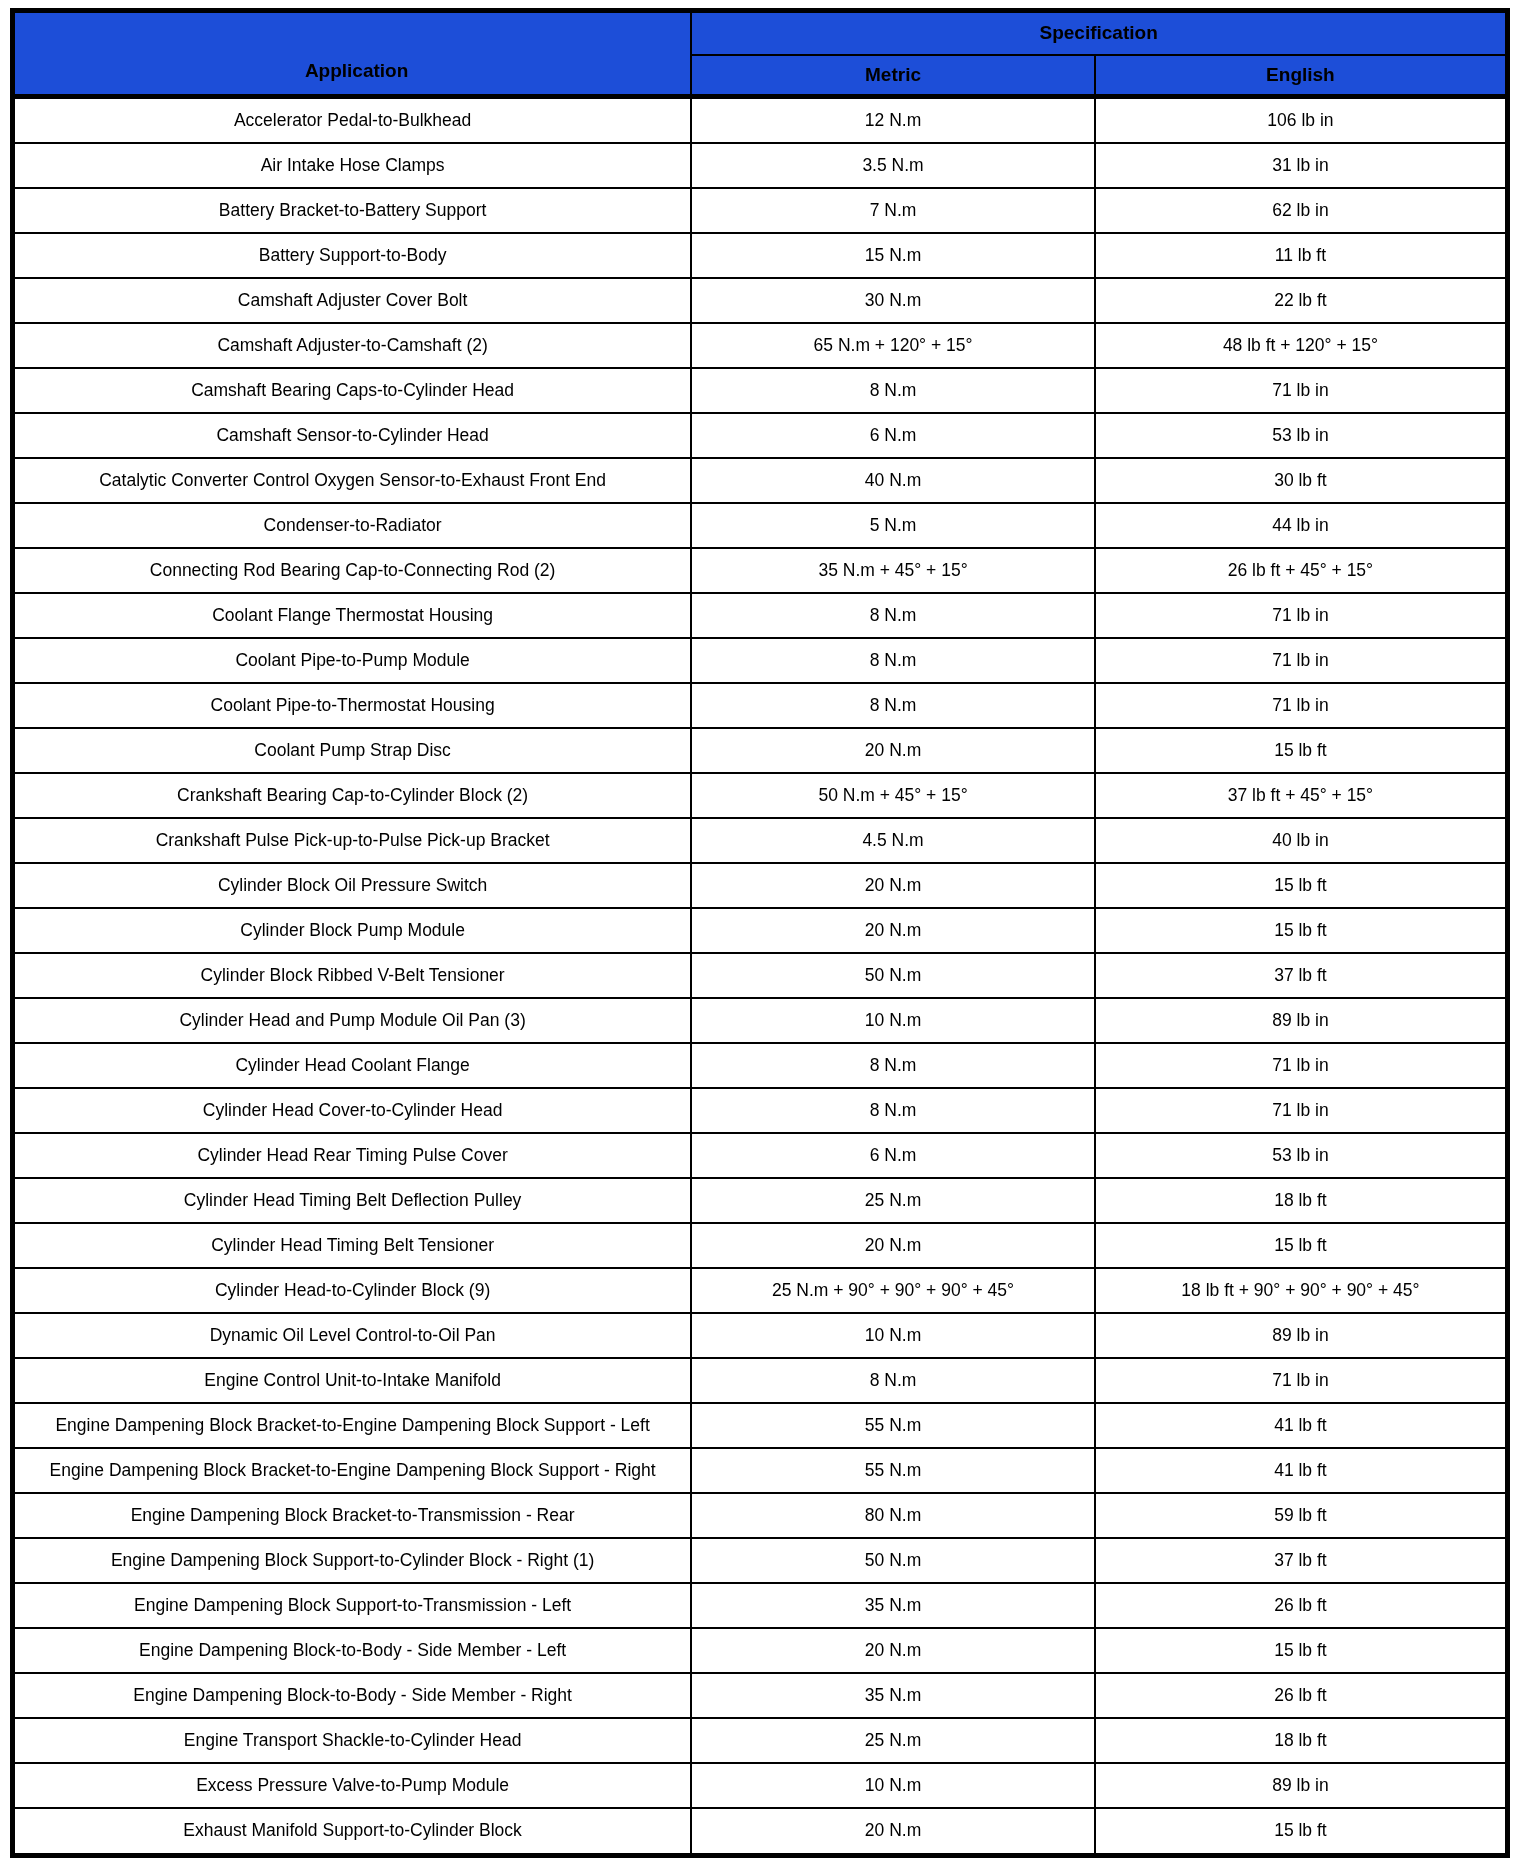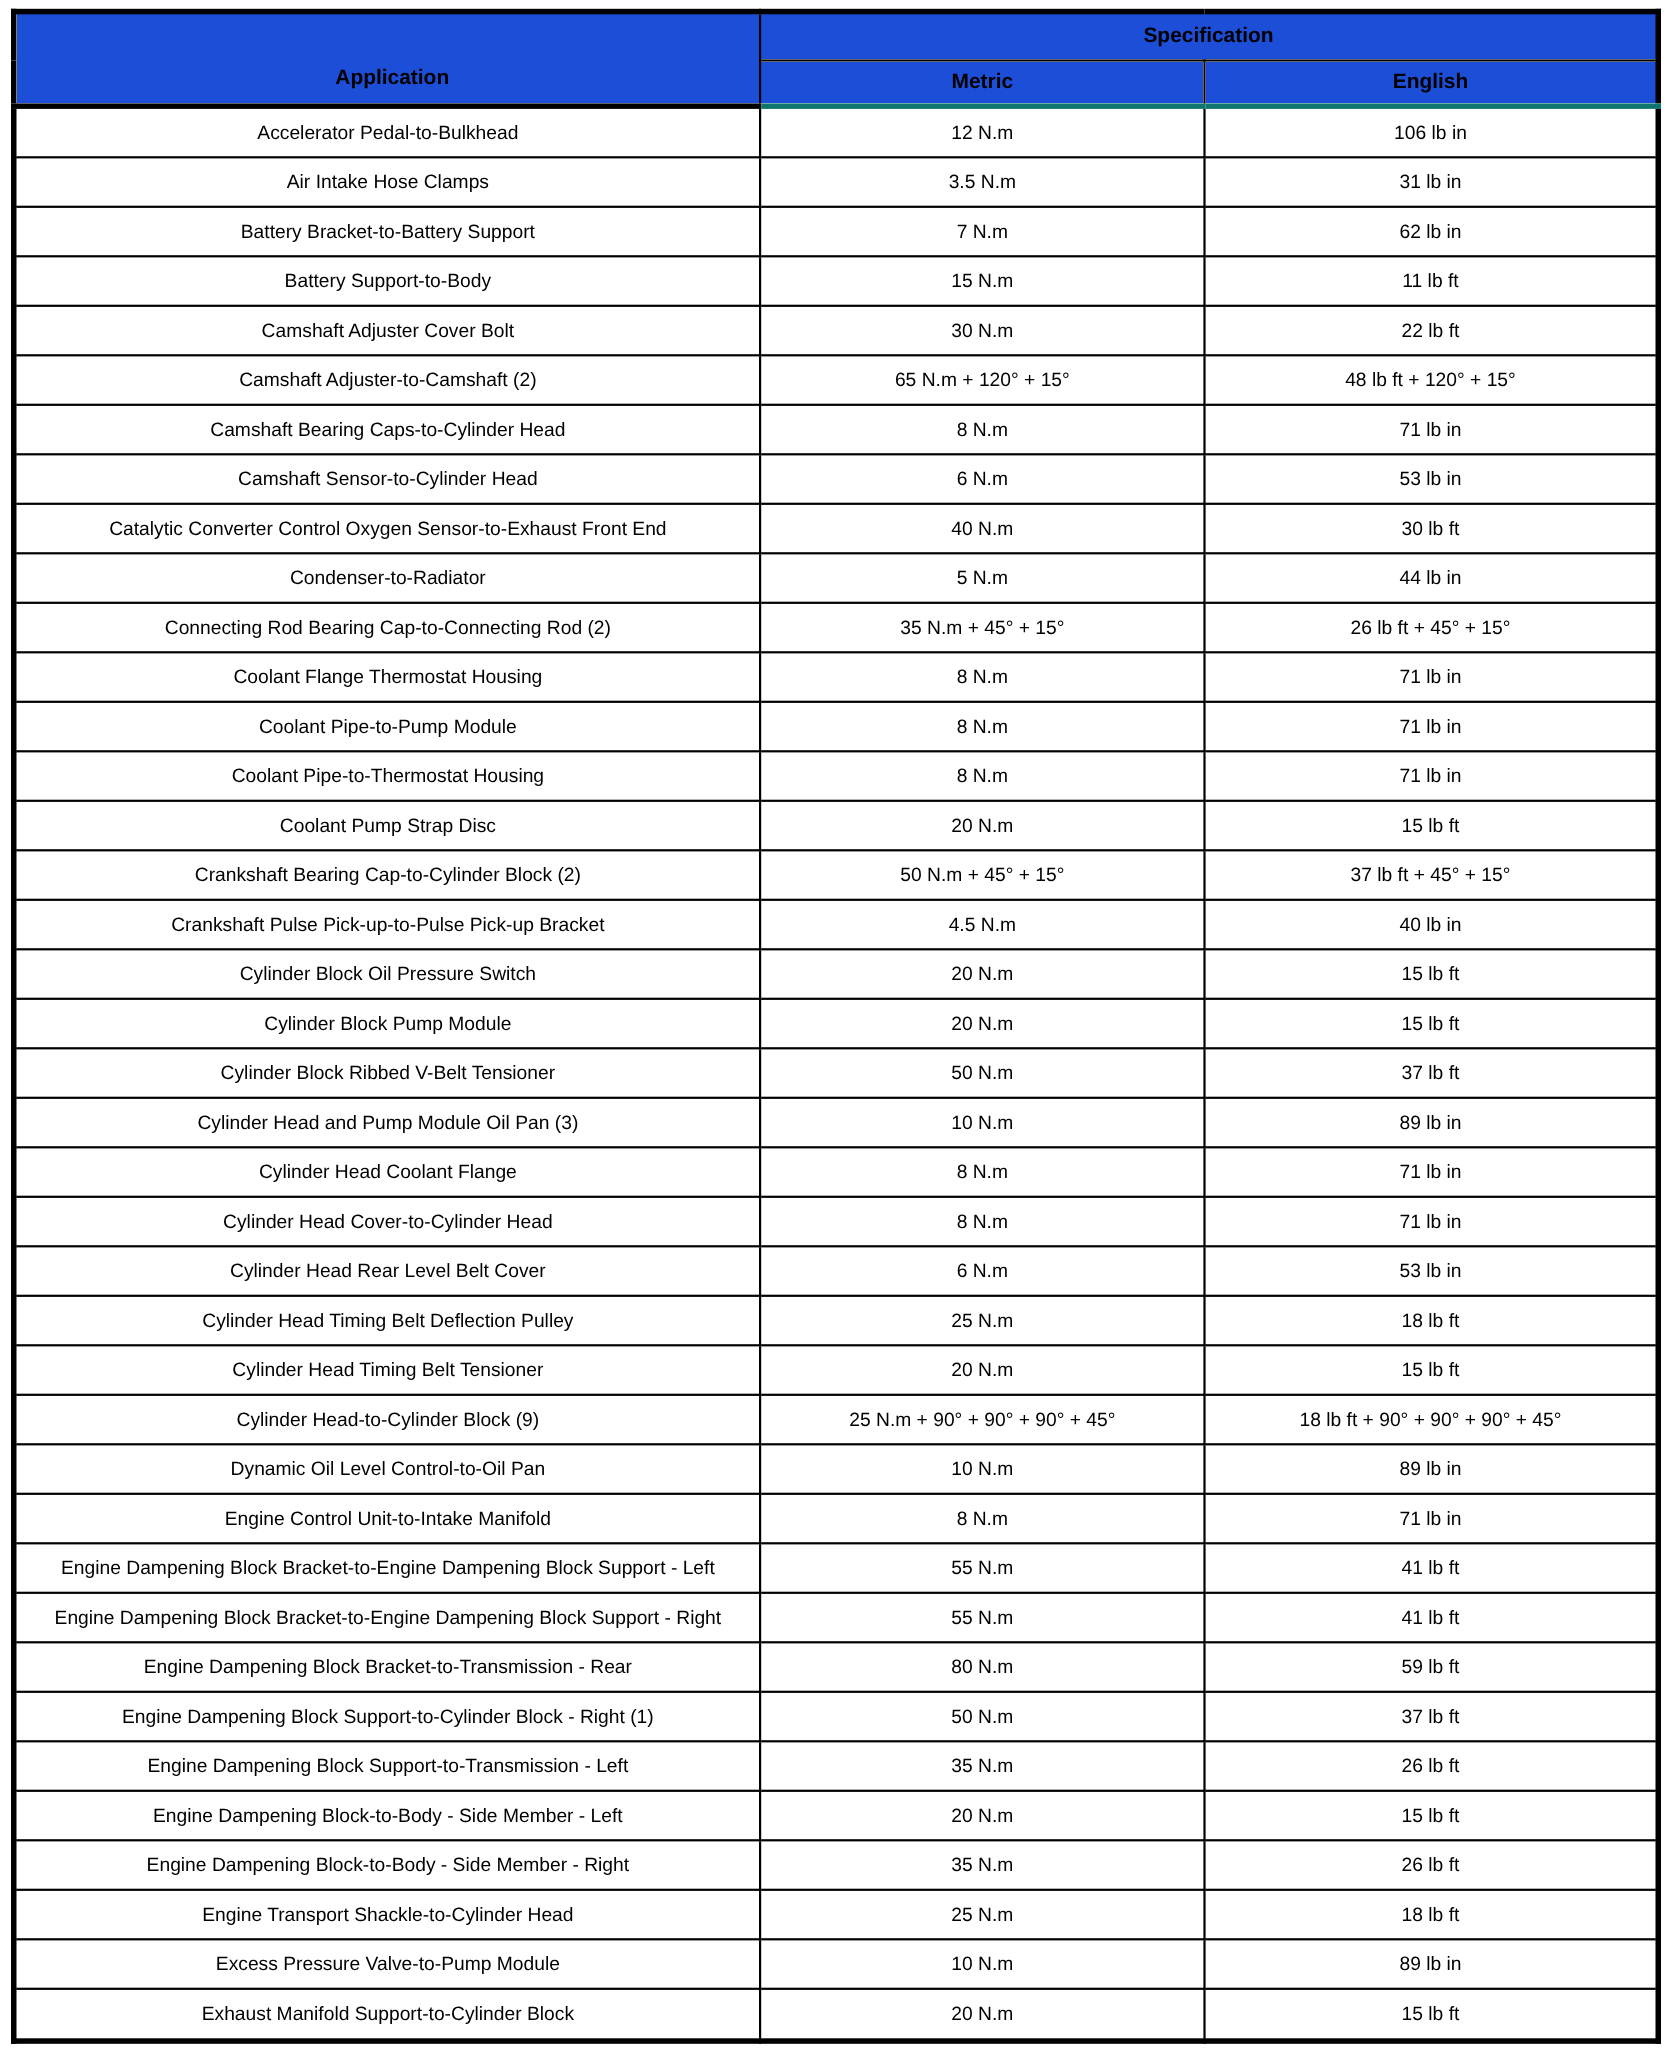--- a/index.html
+++ b/index.html
@@ -45,21 +45,21 @@
   }
   th.app-h {
     vertical-align: bottom;
     padding: 4px 0 12px 8px;
     border-bottom: 5px solid #000000;
   }
   tr.sub-row th {
     height: 42px;
     vertical-align: middle;
     padding: 4px 8px;
-    border-bottom: 5px solid #0f766e;
+    border-bottom: 5px solid #000000;
   }
   .spec-table tbody td {
     font-size: 17.5px;
     padding: 7px 9px;
     vertical-align: middle;
     line-height: 1.35;
   }
   td.app-cell { text-align: center; }
   td.val-cell { text-align: center; }
 </style>
@@ -193,21 +193,21 @@
           <td class="app-cell">Cylinder Head Coolant Flange</td>
           <td class="val-cell">8 N.m</td>
           <td class="val-cell">71 lb in</td>
         </tr>
         <tr>
           <td class="app-cell">Cylinder Head Cover-to-Cylinder Head</td>
           <td class="val-cell">8 N.m</td>
           <td class="val-cell">71 lb in</td>
         </tr>
         <tr>
-          <td class="app-cell">Cylinder Head Rear Level Belt Cover</td>
+          <td class="app-cell">Cylinder Head Rear Timing Pulse Cover</td>
           <td class="val-cell">6 N.m</td>
           <td class="val-cell">53 lb in</td>
         </tr>
         <tr>
           <td class="app-cell">Cylinder Head Timing Belt Deflection Pulley</td>
           <td class="val-cell">25 N.m</td>
           <td class="val-cell">18 lb ft</td>
         </tr>
         <tr>
           <td class="app-cell">Cylinder Head Timing Belt Tensioner</td>

